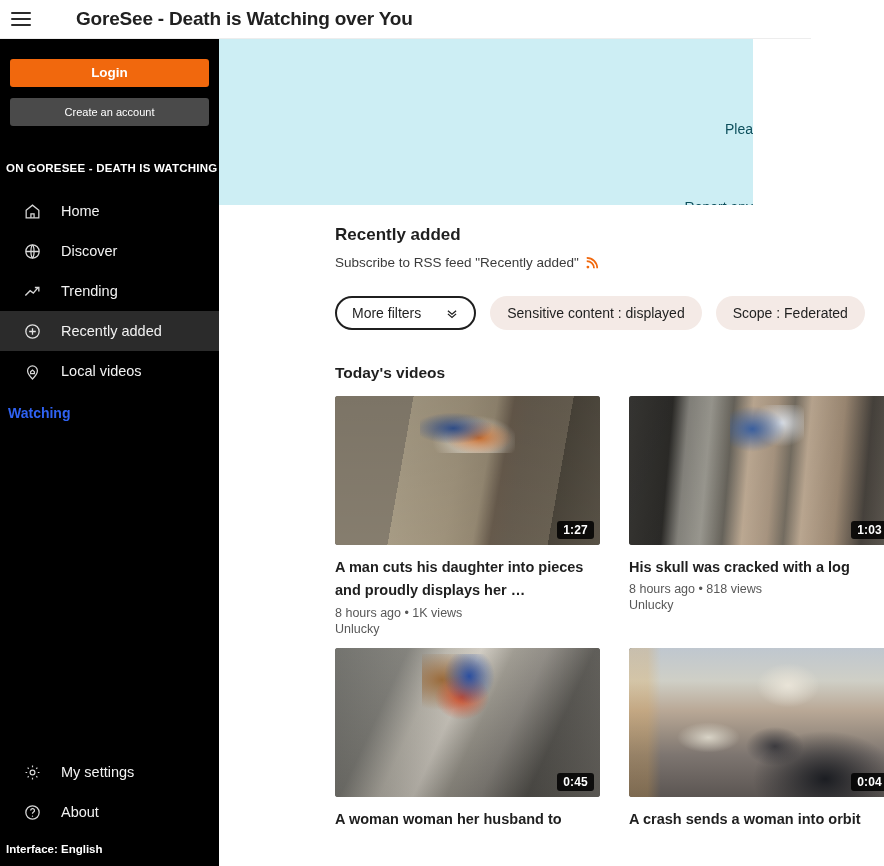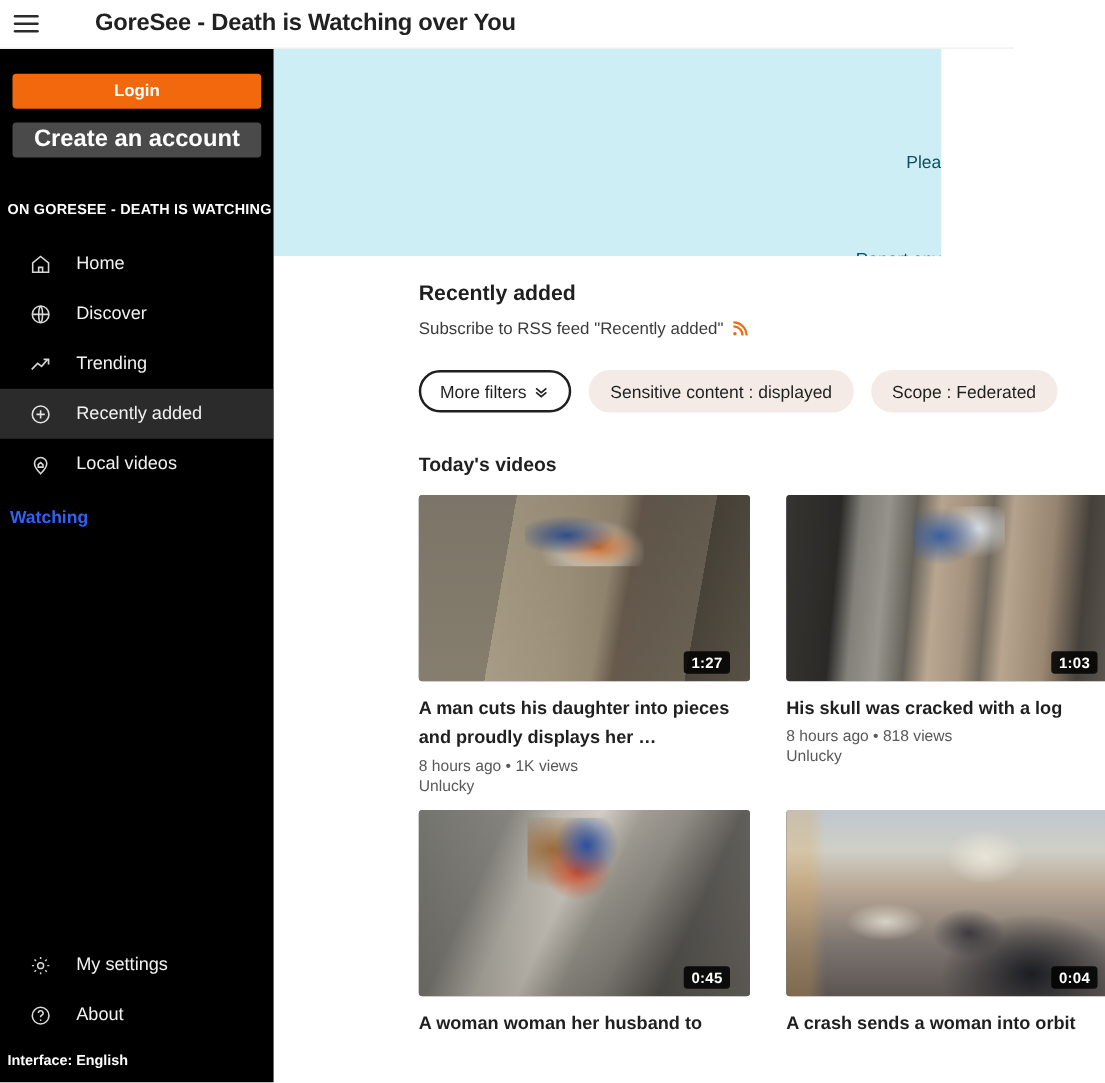--- a/index.html
+++ b/index.html
@@ -37,21 +37,21 @@
   .auth-block { padding: 20px 10px 0 10px; }
   .btn-login {
     display: block; width: 100%; height: 28px; line-height: 28px;
     background: #f1680d; color: #fff; font-size: 13.5px; font-weight: bold;
     text-align: center; border: none; border-radius: 3px; cursor: pointer;
     font-family: "Liberation Sans", sans-serif;
   }
   .btn-create {
     display: block; width: 100%; height: 28px; line-height: 28px;
     margin-top: 11px;
-    background: #4a4a4a; color: #fff; font-size: 19px; font-weight: bold;
+    background: #4a4a4a; color: #fff; font-size: 11px; font-weight: normal;
     text-align: center; border: none; border-radius: 3px; cursor: pointer;
     font-family: "Liberation Sans", sans-serif;
   }
   .sidebar-section-title {
     margin-top: 36px; padding: 0 6px;
     font-size: 11.5px; font-weight: bold; letter-spacing: 0.2px;
     color: #ffffff; white-space: nowrap; overflow: hidden;
   }
   .nav { margin-top: 17px; }
   .nav-item {
@@ -92,38 +92,38 @@
   .page-title { font-size: 17px; font-weight: bold; color: #1f1f1f; }
   .rss-line { margin-top: 10px; font-size: 13.5px; color: #3b3b3b; display: flex; align-items: center; gap: 6px; }
   .rss-icon { display: inline-block; width: 14px; height: 14px; }
   .rss-icon svg { display: block; }
 
   .filters { display: flex; gap: 14px; padding: 26px 0 0 116px; align-items: center; }
   .chip {
     height: 34px; border-radius: 18px; display: flex; align-items: center;
     padding: 0 17px; font-size: 14px; color: #1f1f1f; cursor: pointer; white-space: nowrap;
   }
-  .chip.outlined { border: 2px solid #1f1f1f; background: #fff; gap: 5px; padding: 0 15px; }
+  .chip.outlined { border: 2px solid #1f1f1f; background: #fff; gap: 24px; padding: 0 15px; }
   .chip.filled { background: #f4eae6; }
   .chev { width: 14px; height: 14px; display: block; }
 
   .group-title { padding: 34px 0 0 116px; font-size: 15.5px; font-weight: bold; color: #1f1f1f; }
 
   .grid {
     padding: 14px 0 0 116px; display: flex; flex-wrap: wrap;
     column-gap: 29px; row-gap: 12px; width: 700px;
   }
   .card { width: 265px; }
   .thumb-wrap {
     position: relative; width: 265px; height: 149px; border-radius: 3px; overflow: hidden;
     cursor: pointer; background: #555;
   }
   .thumb { position: absolute; inset: 0; }
   .duration {
-    position: absolute; right: 16px; bottom: 6px;
+    position: absolute; right: 6px; bottom: 6px;
     background: rgba(0,0,0,0.85); color: #fff; font-size: 12px; font-weight: bold;
     padding: 2px 6px; border-radius: 3px; letter-spacing: 0.2px;
   }
   .card-title {
     margin-top: 11px; font-size: 14.5px; font-weight: bold; color: #1f1f1f;
     line-height: 1.62; cursor: pointer;
   }
   .card-meta { margin-top: 3px; font-size: 12.5px; color: #585858; }
   .card-channel { margin-top: 2px; font-size: 12.5px; color: #585858; cursor: pointer; }
 

